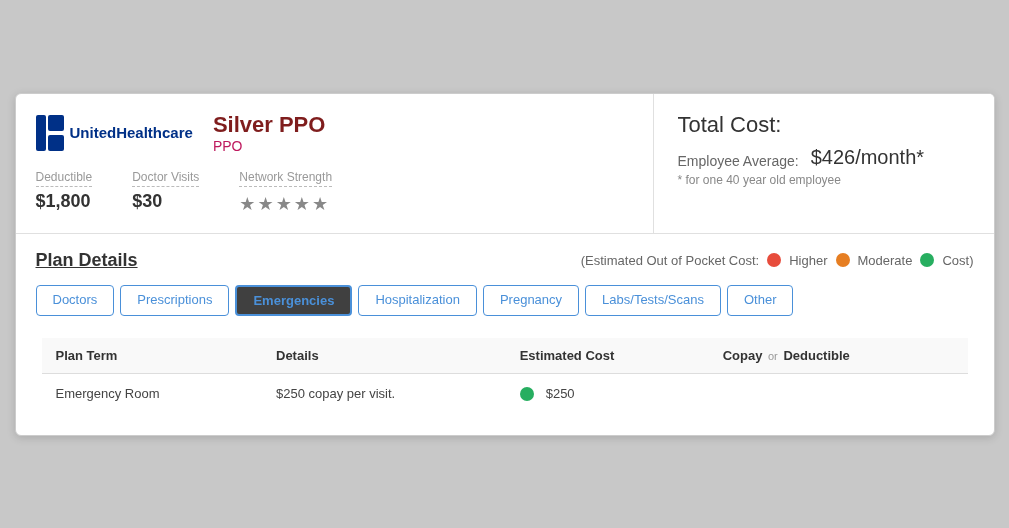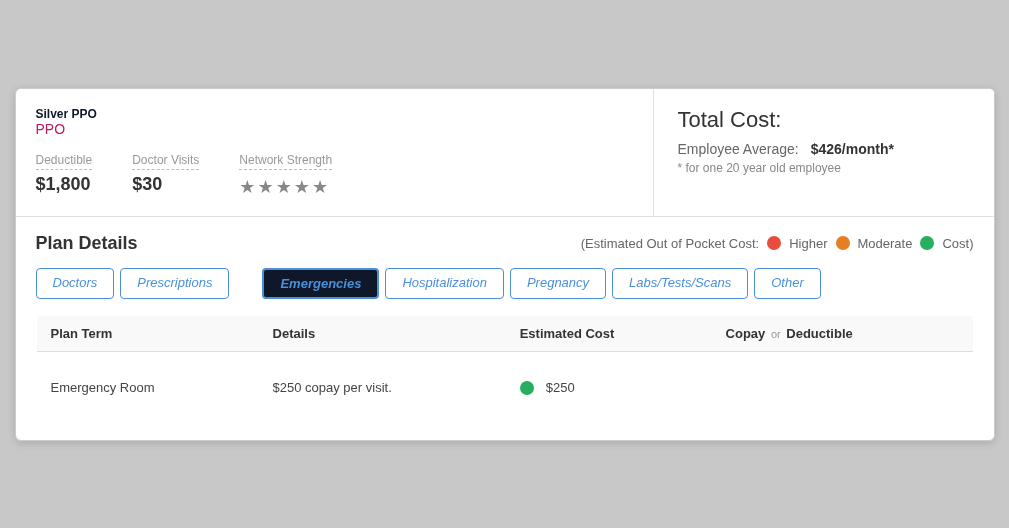--- a/index.html
+++ b/index.html
@@ -47,23 +47,23 @@
     .logo-text {
       font-size: 15px;
       font-weight: bold;
       color: #003087;
     }
     .plan-names {
       display: flex;
       flex-direction: column;
     }
     .plan-name-main {
-      font-size: 12px;
-      font-weight: bold;
-      color: #0f172a;
+      font-size: 22px;
+      font-weight: bold;
+      color: #7f1d1d;
     }
     .plan-name-sub {
       font-size: 14px;
       color: #be185d;
     }
     .plan-stats {
       display: flex;
       gap: 40px;
       margin-top: 4px;
     }
@@ -111,43 +111,44 @@
       display: flex;
       align-items: flex-end;
       gap: 12px;
       margin-bottom: 4px;
     }
     .cost-label {
       font-size: 14px;
       color: #666;
     }
     .cost-value {
-      font-size: 14px;
-      color: #333;
-      font-weight: bold;
+      font-size: 20px;
+      color: #333;
+      font-weight: normal;
     }
     .cost-note {
       font-size: 12px;
       color: #888;
       margin-top: 4px;
     }
     
     .plan-details {
       padding: 16px 20px;
     }
     .details-header {
       display: flex;
       align-items: center;
       justify-content: space-between;
       margin-bottom: 14px;
     }
     .details-title {
       font-size: 18px;
       color: #333;
       font-weight: bold;
+      text-decoration: underline;
     }
     .cost-legend {
       display: flex;
       gap: 8px;
       font-size: 13px;
       color: #666;
       margin-left: 32px;
     }
     .legend-dot {
       width: 14px;
@@ -157,57 +158,55 @@
     }
     .dot-red { background: #e74c3c; }
     .dot-orange { background: #e67e22; }
     .dot-green { background: #27ae60; }
     
     .tabs {
       display: flex;
       gap: 6px;
       margin-bottom: 16px;
       flex-wrap: wrap;
-      font-style: italic;
     }
     .tab {
       padding: 6px 16px;
       border: 1px solid #4a90d9;
       border-radius: 4px;
       background: #fff;
       color: #4a90d9;
       font-size: 13px;
       cursor: pointer;
     }
     .tab.active {
-      background: #0f172a;
+      background: #404040;
       border: 2px solid #4a90d9;
       font-weight: bold;
       color: #4a90d9;
-      margin-left: 27px;
     }
     
     .details-table {
       width: 100%;
       border-collapse: collapse;
-      border: 1px solid #0f172a;
+      border: 6px solid #0f172a;
       border-radius: 4px;
       overflow: hidden;
     }
     .details-table th {
       text-align: left;
       padding: 10px 14px;
       font-size: 13px;
       font-weight: bold;
       color: #333;
       background: #f9f9f9;
       border-bottom: 1px solid #ddd;
     }
     .details-table td {
-      padding: 28px 14px;
+      padding: 12px 14px;
       font-size: 13px;
       color: #444;
       border-bottom: 1px solid #f0f0f0;
     }
     .details-table .or-text {
       font-size: 11px;
       color: #999;
       font-weight: normal;
       margin: 0 2px;
     }
@@ -227,20 +226,29 @@
   </style>
 </head>
 <body>
 
 <div class="card">
 
   <div class="top-section">
 
     <div class="plan-info">
       <div class="plan-header">
+        <div class="logo">
+
+          <svg class="logo-icon" viewBox="0 0 28 36" xmlns="http://www.w3.org/2000/svg">
+            <rect x="0" y="0" width="10" height="36" rx="2" fill="#003087"></rect>
+            <rect x="12" y="0" width="16" height="16" rx="2" fill="#003087"></rect>
+            <rect x="12" y="20" width="16" height="16" rx="2" fill="#003087"></rect>
+          </svg>
+          <span class="logo-text">UnitedHealthcare</span>
+        </div>
         <div class="plan-names">
           <span class="plan-name-main">Silver PPO</span>
           <span class="plan-name-sub">PPO</span>
         </div>
       </div>
       <div class="plan-stats">
         <div class="stat-item">
           <span class="stat-label">Deductible</span>
           <span class="stat-value">$1,800</span>
         </div>
@@ -260,21 +268,21 @@
         </div>
       </div>
     </div>
 
     <div class="total-cost">
       <div class="total-cost-title">Total Cost:</div>
       <div class="cost-row">
         <span class="cost-label">Employee Average:</span>
         <span class="cost-value">$426/month*</span>
       </div>
-      <div class="cost-note">* for one 20 year old employee</div>
+      <div class="cost-note">* for one 40 year old employee</div>
     </div>
   </div>
 
   <div class="plan-details">
     <div class="details-header">
       <span class="details-title">Plan Details</span>
       <div class="cost-legend">
         <span>(Estimated Out of Pocket Cost:</span>
         <span class="legend-dot dot-red"></span>
         <span>Higher</span>

